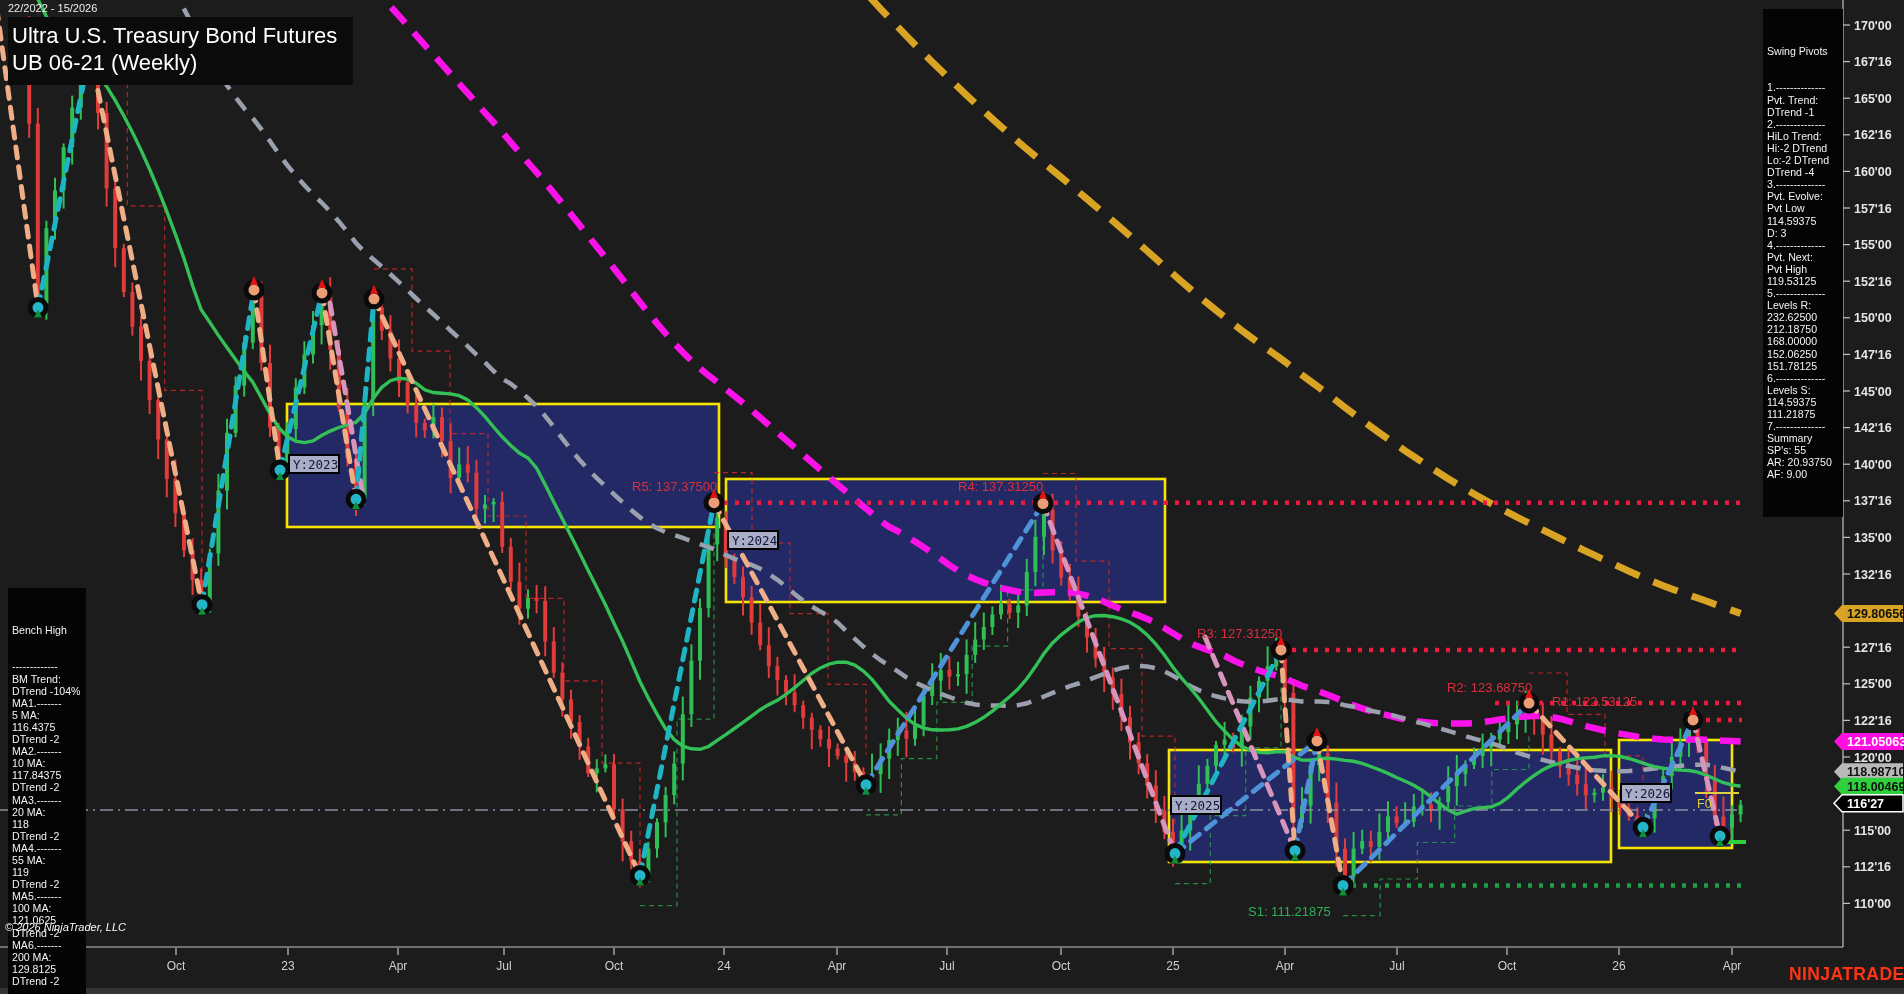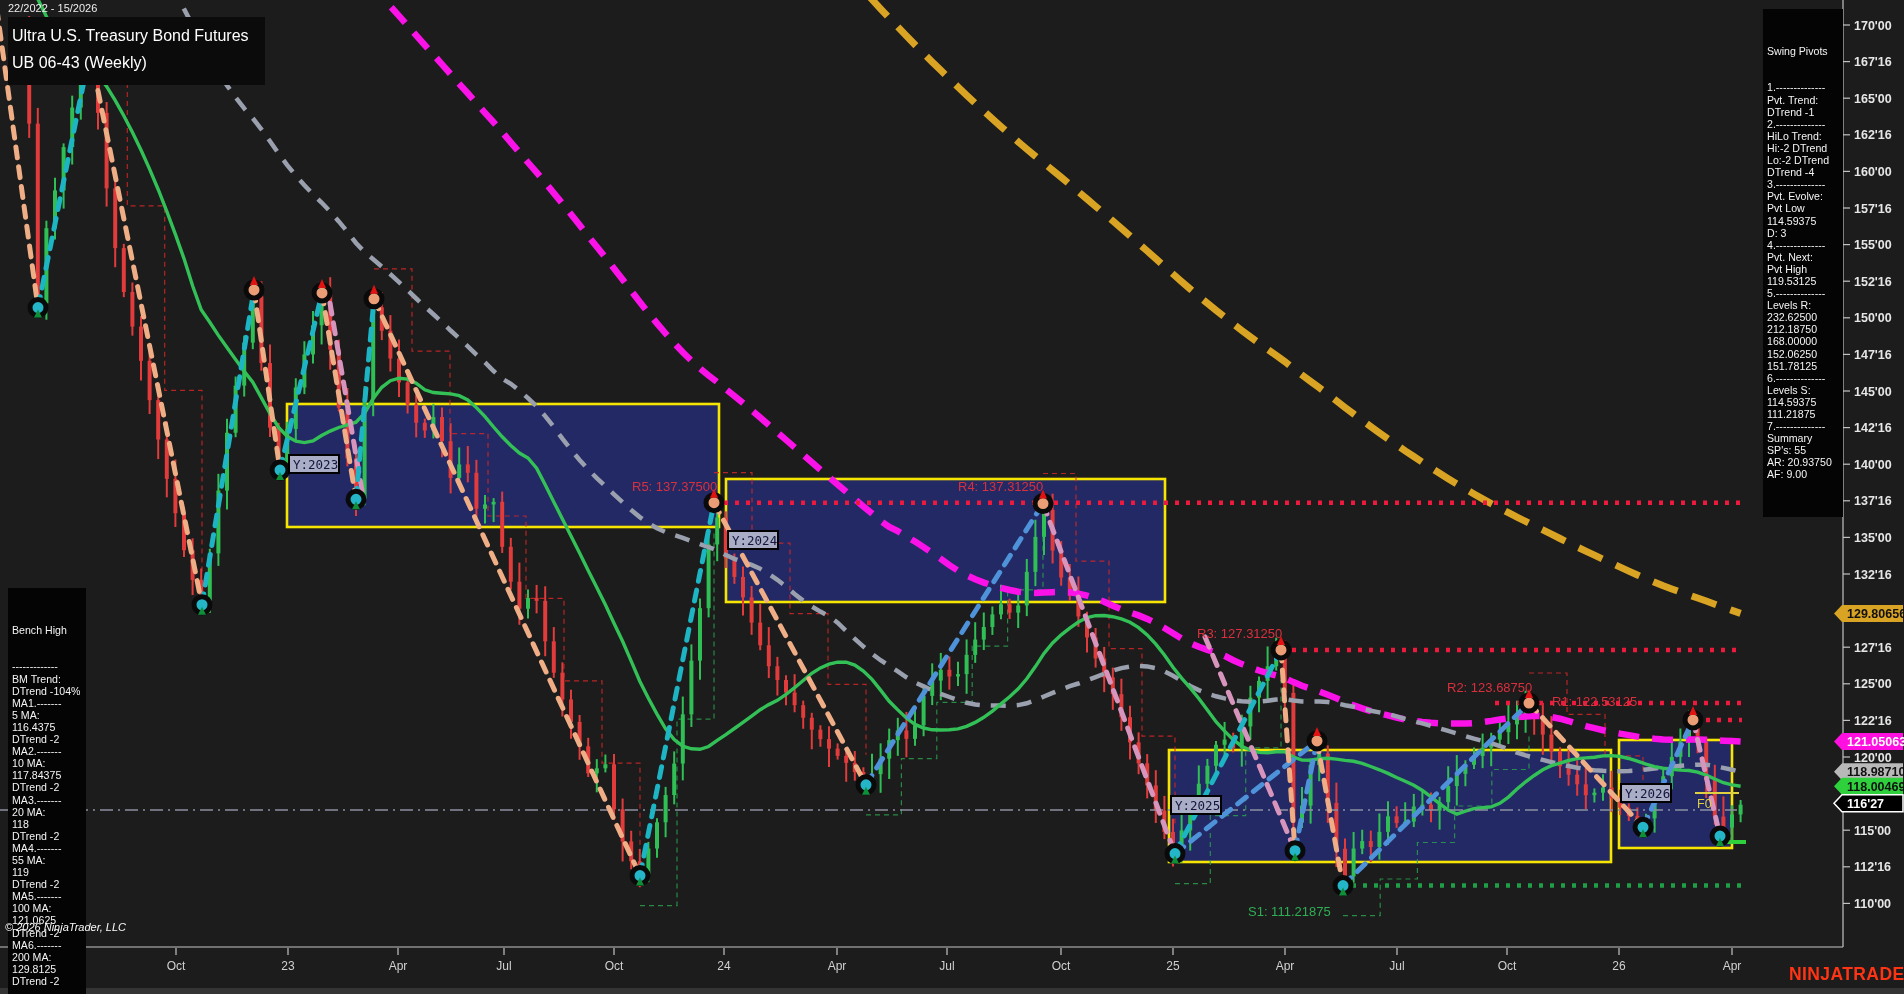--- a/index.html
+++ b/index.html
@@ -2,21 +2,21 @@
 <html><head>
 <meta charset="utf-8">
 <style>
   html,body{margin:0;padding:0;background:#1c1c1c;}
   .stage{position:relative;width:1904px;height:994px;background:#1c1c1c;overflow:hidden;
          font-family:"Liberation Sans",sans-serif;}
   svg{position:absolute;left:0;top:0;z-index:1;}
   svg text{font-family:"Liberation Sans",sans-serif;}
   .overlay{position:absolute;z-index:5;}
   .range{left:8px;top:2px;font-size:11px;color:#ededed;text-align:right;}
-  .title-box{left:8px;top:17px;background:#0b0b0b;color:#ffffff;font-size:16px;line-height:27px;
+  .title-box{left:8px;top:17px;background:#0b0b0b;color:#ffffff;font-size:22px;line-height:27px;
              padding:5px 16px 9px 4px;white-space:nowrap;}
   .panel{background:#040404;color:#f4f4f4;font-size:10.6px;line-height:12.1px;padding:12px 4px;white-space:pre;}
   .swing-panel{left:1763px;top:9px;width:72px;}
   .bench-panel{left:8px;top:588px;width:70px;}
   .panel-line{white-space:pre;}
   .copyright{left:5px;top:921px;font-size:11px;color:#fafafa;font-style:italic;}
   .wub{left:6px;top:976px;font-size:10px;color:#9a9a9a;margin-top:28px;}
   .brand{left:1789px;top:964px;font-size:17.5px;font-weight:bold;color:#ff3414;letter-spacing:.4px;}
   .bottombar{left:0;bottom:0;width:1904px;height:6px;background:#343434;z-index:4;}
 </style>
@@ -655,21 +655,21 @@
         <text x="1847" y="790.7113384" fill="#101010" font-size="12.5" font-weight="bold">118.00469</text>
         <path d="M1834,803.2075 L1842,794.7075 H1903 V811.7075 H1842 Z" fill="#000000" stroke="#ffffff" stroke-width="1.5"></path>
         <text x="1847" y="807.7075" fill="#ffffff" font-size="12.5" font-weight="bold">116'27</text>
       </g>
     </svg>
 
   <div class="overlay range">22/2022 - 15/2026</div>
 
   <div class="overlay title-box">
     <div>Ultra U.S. Treasury Bond Futures</div>
-    <div>UB 06-43 (Weekly)</div>
+    <div>UB 06-21 (Weekly)</div>
   </div>
 
   <div class="overlay panel swing-panel">
     <div class="panel-line">Swing Pivots</div>
     <div id="swing-lines"><div class="panel-line">1.--------------</div><div class="panel-line">Pvt. Trend:</div><div class="panel-line">DTrend -1</div><div class="panel-line">2.--------------</div><div class="panel-line">HiLo Trend:</div><div class="panel-line">Hi:-2 DTrend</div><div class="panel-line">Lo:-2 DTrend</div><div class="panel-line">DTrend -4</div><div class="panel-line">3.--------------</div><div class="panel-line">Pvt. Evolve:</div><div class="panel-line">Pvt Low</div><div class="panel-line">114.59375</div><div class="panel-line">D: 3</div><div class="panel-line">4.--------------</div><div class="panel-line">Pvt. Next:</div><div class="panel-line">Pvt High</div><div class="panel-line">119.53125</div><div class="panel-line">5.--------------</div><div class="panel-line">Levels R:</div><div class="panel-line">232.62500</div><div class="panel-line">212.18750</div><div class="panel-line">168.00000</div><div class="panel-line">152.06250</div><div class="panel-line">151.78125</div><div class="panel-line">6.--------------</div><div class="panel-line">Levels S:</div><div class="panel-line">114.59375</div><div class="panel-line">111.21875</div><div class="panel-line">7.--------------</div><div class="panel-line">Summary</div><div class="panel-line">SP's: 55</div><div class="panel-line">AR: 20.93750</div><div class="panel-line">AF: 9.00</div></div>
   </div>
 
   <div class="overlay panel bench-panel">
     <div class="panel-line">Bench High</div>
     <div id="bench-lines"><div class="panel-line">-------------</div><div class="panel-line">BM Trend:</div><div class="panel-line">DTrend -104%</div><div class="panel-line">MA1.-------</div><div class="panel-line">5 MA:</div><div class="panel-line">116.4375</div><div class="panel-line">DTrend -2</div><div class="panel-line">MA2.-------</div><div class="panel-line">10 MA:</div><div class="panel-line">117.84375</div><div class="panel-line">DTrend -2</div><div class="panel-line">MA3.-------</div><div class="panel-line">20 MA:</div><div class="panel-line">118</div><div class="panel-line">DTrend -2</div><div class="panel-line">MA4.-------</div><div class="panel-line">55 MA:</div><div class="panel-line">119</div><div class="panel-line">DTrend -2</div><div class="panel-line">MA5.-------</div><div class="panel-line">100 MA:</div><div class="panel-line">121.0625</div><div class="panel-line">DTrend -2</div><div class="panel-line">MA6.-------</div><div class="panel-line">200 MA:</div><div class="panel-line">129.8125</div><div class="panel-line">DTrend -2</div></div>

